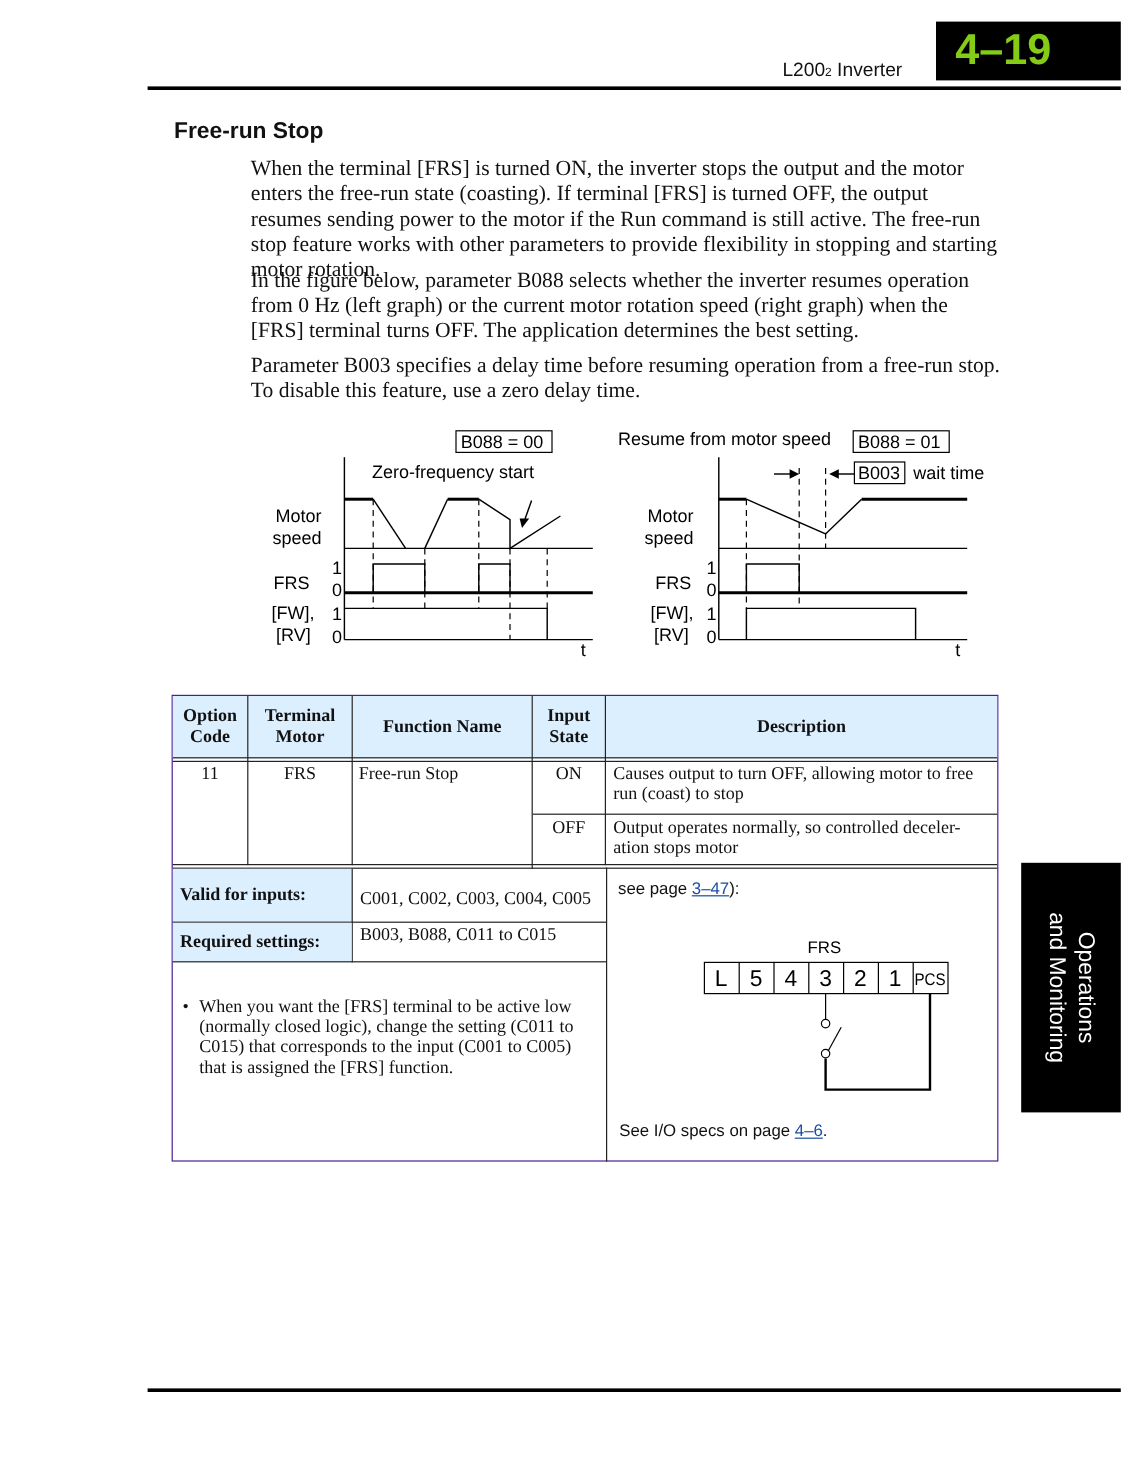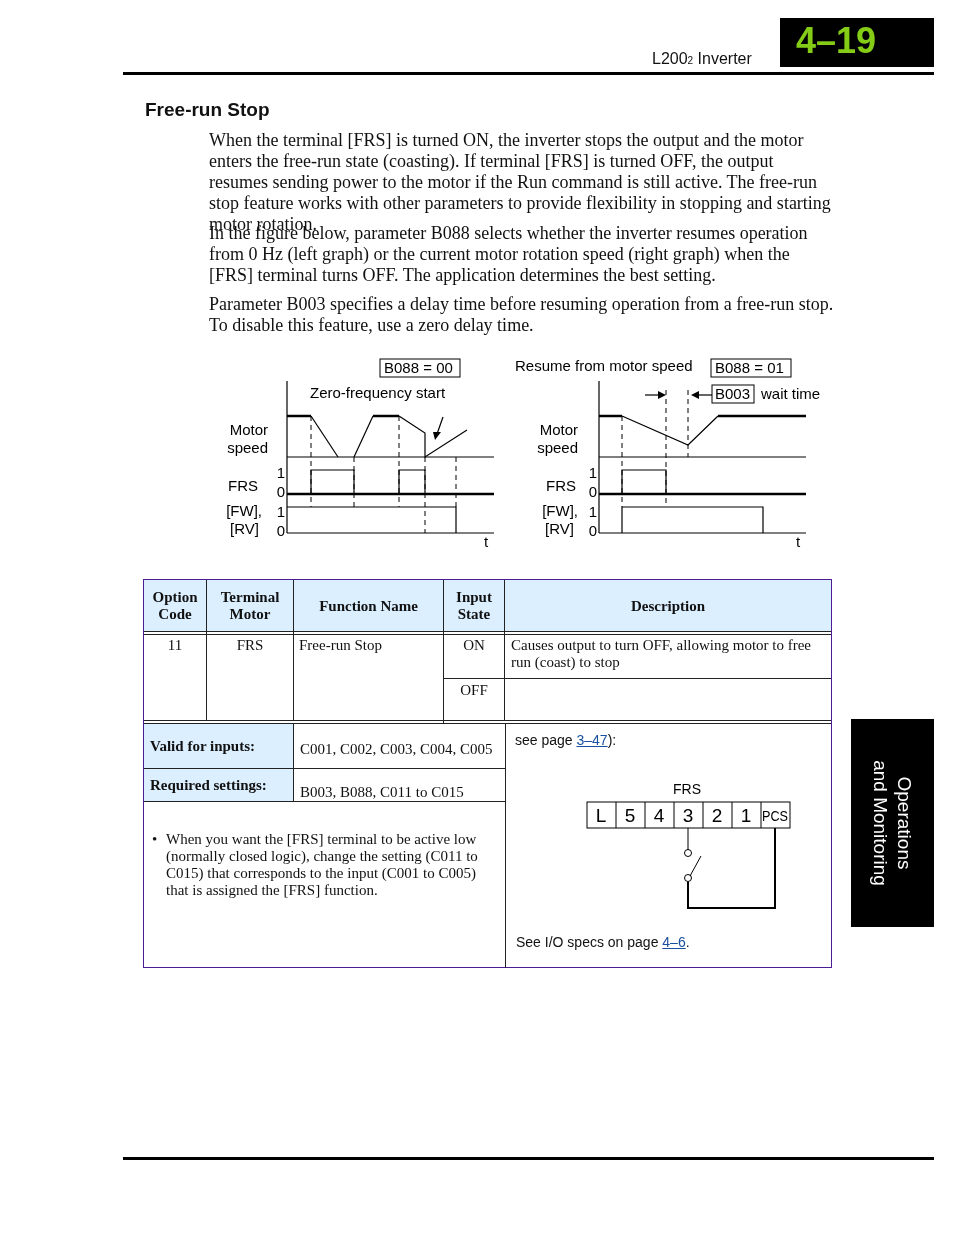--- a/index.html
+++ b/index.html
@@ -145,36 +145,37 @@
   <div class="hl" style="left:0;top:51px;width:687px;"></div>
   <div class="hl" style="left:0;top:54px;width:687px;"></div>
 
   <div class="cell" style="left:0;top:56px;width:62px;text-align:center;padding-top:1px;">11</div>
   <div class="cell" style="left:63px;top:56px;width:86px;text-align:center;padding-top:1px;">FRS</div>
   <div class="cell" style="left:150px;top:56px;width:149px;padding:1px 0 0 5px;">Free-run Stop</div>
   <div class="cell" style="left:300px;top:56px;width:60px;text-align:center;padding-top:1px;">ON</div>
   <div class="cell" style="left:361px;top:56px;width:326px;padding:1px 6px 0 6px;">Causes output to turn OFF, allowing motor to free run (coast) to stop</div>
   <div class="hl" style="left:300px;top:98px;width:387px;"></div>
   <div class="cell" style="left:300px;top:102px;width:60px;text-align:center;">OFF</div>
+  <div class="cell" style="left:361px;top:102px;width:326px;padding:0 6px 0 6px;">Output operates normally, so controlled deceler-ation stops motor</div>
 
   <div class="hl" style="left:0;top:140px;width:687px;"></div>
   <div class="hl" style="left:0;top:143px;width:687px;"></div>
 
   <div class="vl" style="left:62px;top:0;height:141px;"></div>
   <div class="vl" style="left:149px;top:0;height:141px;"></div>
   <div class="vl" style="left:299px;top:0;height:144px;"></div>
   <div class="vl" style="left:360px;top:0;height:141px;"></div>
   <div class="vl" style="left:361px;top:143px;height:245px;"></div>
 
   <div class="cell lbl" style="left:0;top:144px;width:149px;height:44px;">Valid for inputs:</div>
   <div class="vl" style="left:149px;top:144px;height:78px;"></div>
   <div class="cell" style="left:150px;top:145px;width:210px;padding:2px 6px;margin-top:14px;">C001, C002, C003, C004, C005</div>
   <div class="hl" style="left:0;top:188px;width:361px;"></div>
   <div class="cell lbl" style="left:0;top:189px;width:149px;height:32px;">Required settings:</div>
-  <div class="cell" style="left:150px;top:190px;width:210px;padding:14px 6px;">B003, B088, C011 to C015</div>
+  <div class="cell" style="left:150px;top:190px;width:210px;padding:1px 6px;">B003, B088, C011 to C015</div>
   <div class="hl" style="left:0;top:221px;width:361px;"></div>
 
   <div class="cell" style="left:8px;top:251px;width:350px;display:flex;">
     <span style="width:14px;flex:none;">•</span>
     <span>When you want the [FRS] terminal to be active low (normally closed logic), change the setting (C011 to C015) that corresponds to the input (C001 to C005) that is assigned the [FRS] function.</span>
   </div>
 
   <div class="cell sans" style="left:371px;top:152px;width:300px;font-size:14px;line-height:17px;">
     <div><span>see page </span><a class="link" href="#">3–47</a><span>):</span></div>
   </div>

